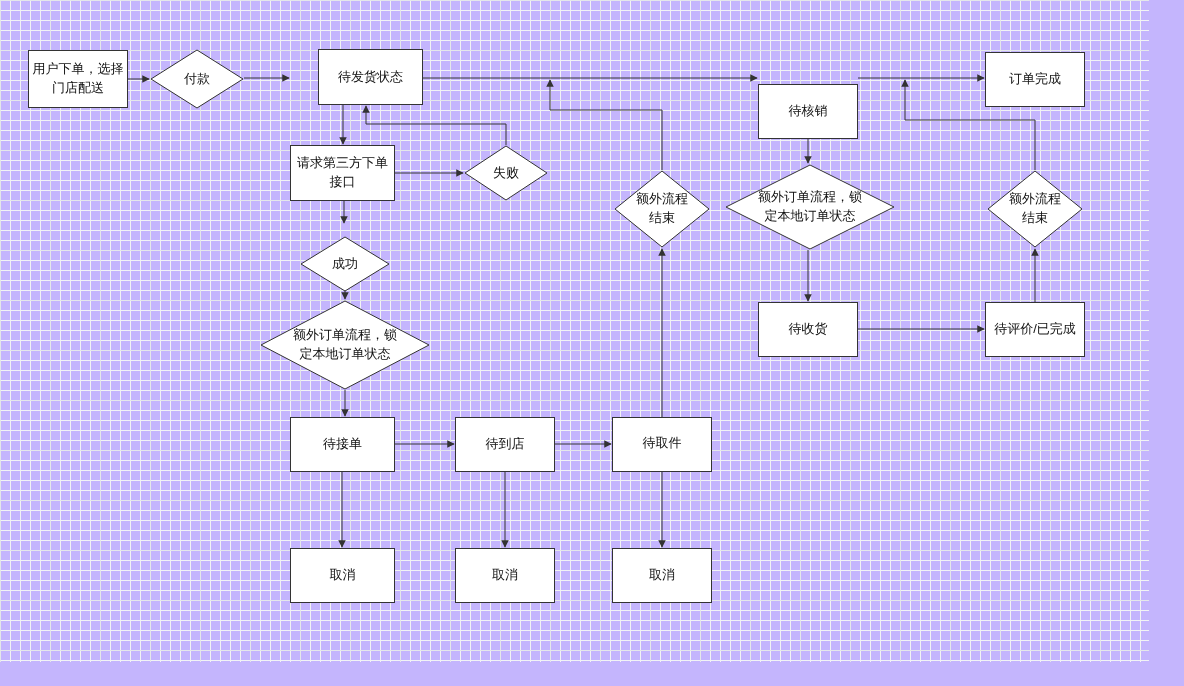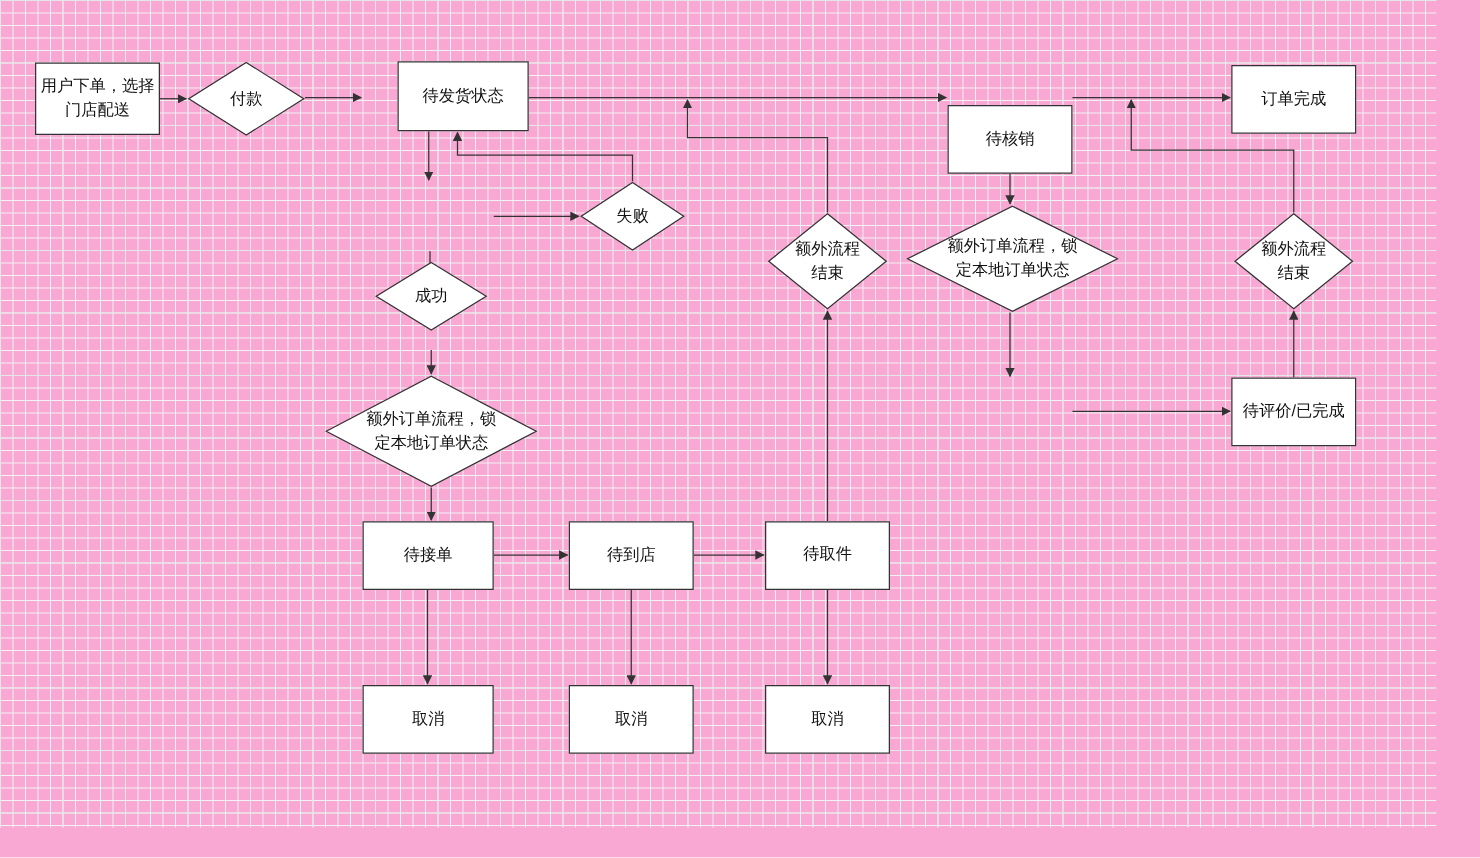--- a/index.html
+++ b/index.html
@@ -6,21 +6,21 @@
   html, body {
     margin: 0; padding: 0;
     width: 1184px; height: 686px;
     background: #ffffff;
     font-family: "Liberation Sans", sans-serif;
   }
   #canvas {
     position: relative;
     width: 1184px; height: 686px;
     overflow: hidden;
-    background: #f9a8d4;
+    background: #c4b5fd;
   }
   #grid {
     position: absolute; left: 0; top: 0;
     width: 1149px; height: 662px;
     background-image:
       linear-gradient(to right, #e4e7ea 1px, transparent 1px),
       linear-gradient(to bottom, #e4e7ea 1px, transparent 1px),
       linear-gradient(to right, #f1f3f5 1px, transparent 1px),
       linear-gradient(to bottom, #f1f3f5 1px, transparent 1px);
     background-size: 50px 50px, 50px 50px, 10px 10px, 10px 10px;
@@ -102,20 +102,24 @@
 
   <div class="node rect" style="left:28px; top:50px; width:100px; height:58px;">
     <span class="label">用户下单，选择
 门店配送</span>
   </div>
 
   <div class="node rect" style="left:290px; top:49px; width:105px; height:56px;margin-left:28px;">
     <span class="label">待发货状态</span>
   </div>
 
+  <div class="node rect" style="left:290px; top:145px; width:105px; height:56px;">
+    <span class="label">请求第三方下单
+接口</span>
+  </div>
 
   <div class="node rect" style="left:290px; top:417px; width:105px; height:55px;">
     <span class="label">待接单</span>
   </div>
 
   <div class="node rect" style="left:455px; top:417px; width:100px; height:55px;">
     <span class="label">待到店</span>
   </div>
 
   <div class="node rect" style="left:612px; top:417px; width:100px; height:55px;font-family:Liberation Mono, monospace;">
@@ -131,20 +135,23 @@
   </div>
 
   <div class="node rect" style="left:612px; top:548px; width:100px; height:55px;">
     <span class="label">取消</span>
   </div>
 
   <div class="node rect" style="left:758px; top:52px; width:100px; height:55px;margin-top:32px;">
     <span class="label">待核销</span>
   </div>
 
+  <div class="node rect" style="left:758px; top:302px; width:100px; height:55px;">
+    <span class="label">待收货</span>
+  </div>
 
   <div class="node rect" style="left:985px; top:52px; width:100px; height:55px;">
     <span class="label">订单完成</span>
   </div>
 
   <div class="node rect" style="left:985px; top:302px; width:100px; height:55px;">
     <span class="label">待评价/已完成</span>
   </div>
 
   <div class="node diamond" style="left:150px; top:49px; width:94px; height:60px;">
@@ -154,21 +161,21 @@
     <span class="label">付款</span>
   </div>
 
   <div class="node diamond" style="left:464px; top:145px; width:84px; height:56px;">
     <svg class="shape" width="84" height="56">
         <polygon points="42,1 83,28 42,55 1,28"></polygon>
       </svg>
     <span class="label">失败</span>
   </div>
 
-  <div class="node diamond" style="left:300px; top:209px; width:90px; height:56px;">
+  <div class="node diamond" style="left:300px; top:236px; width:90px; height:56px;">
     <svg class="shape" width="90" height="56">
         <polygon points="45,1 89,28 45,55 1,28"></polygon>
       </svg>
     <span class="label">成功</span>
   </div>
 
   <div class="node diamond" style="left:260px; top:300px; width:170px; height:90px;">
     <svg class="shape" width="170" height="90">
         <polygon points="85,1 169,45 85,89 1,45"></polygon>
       </svg>

